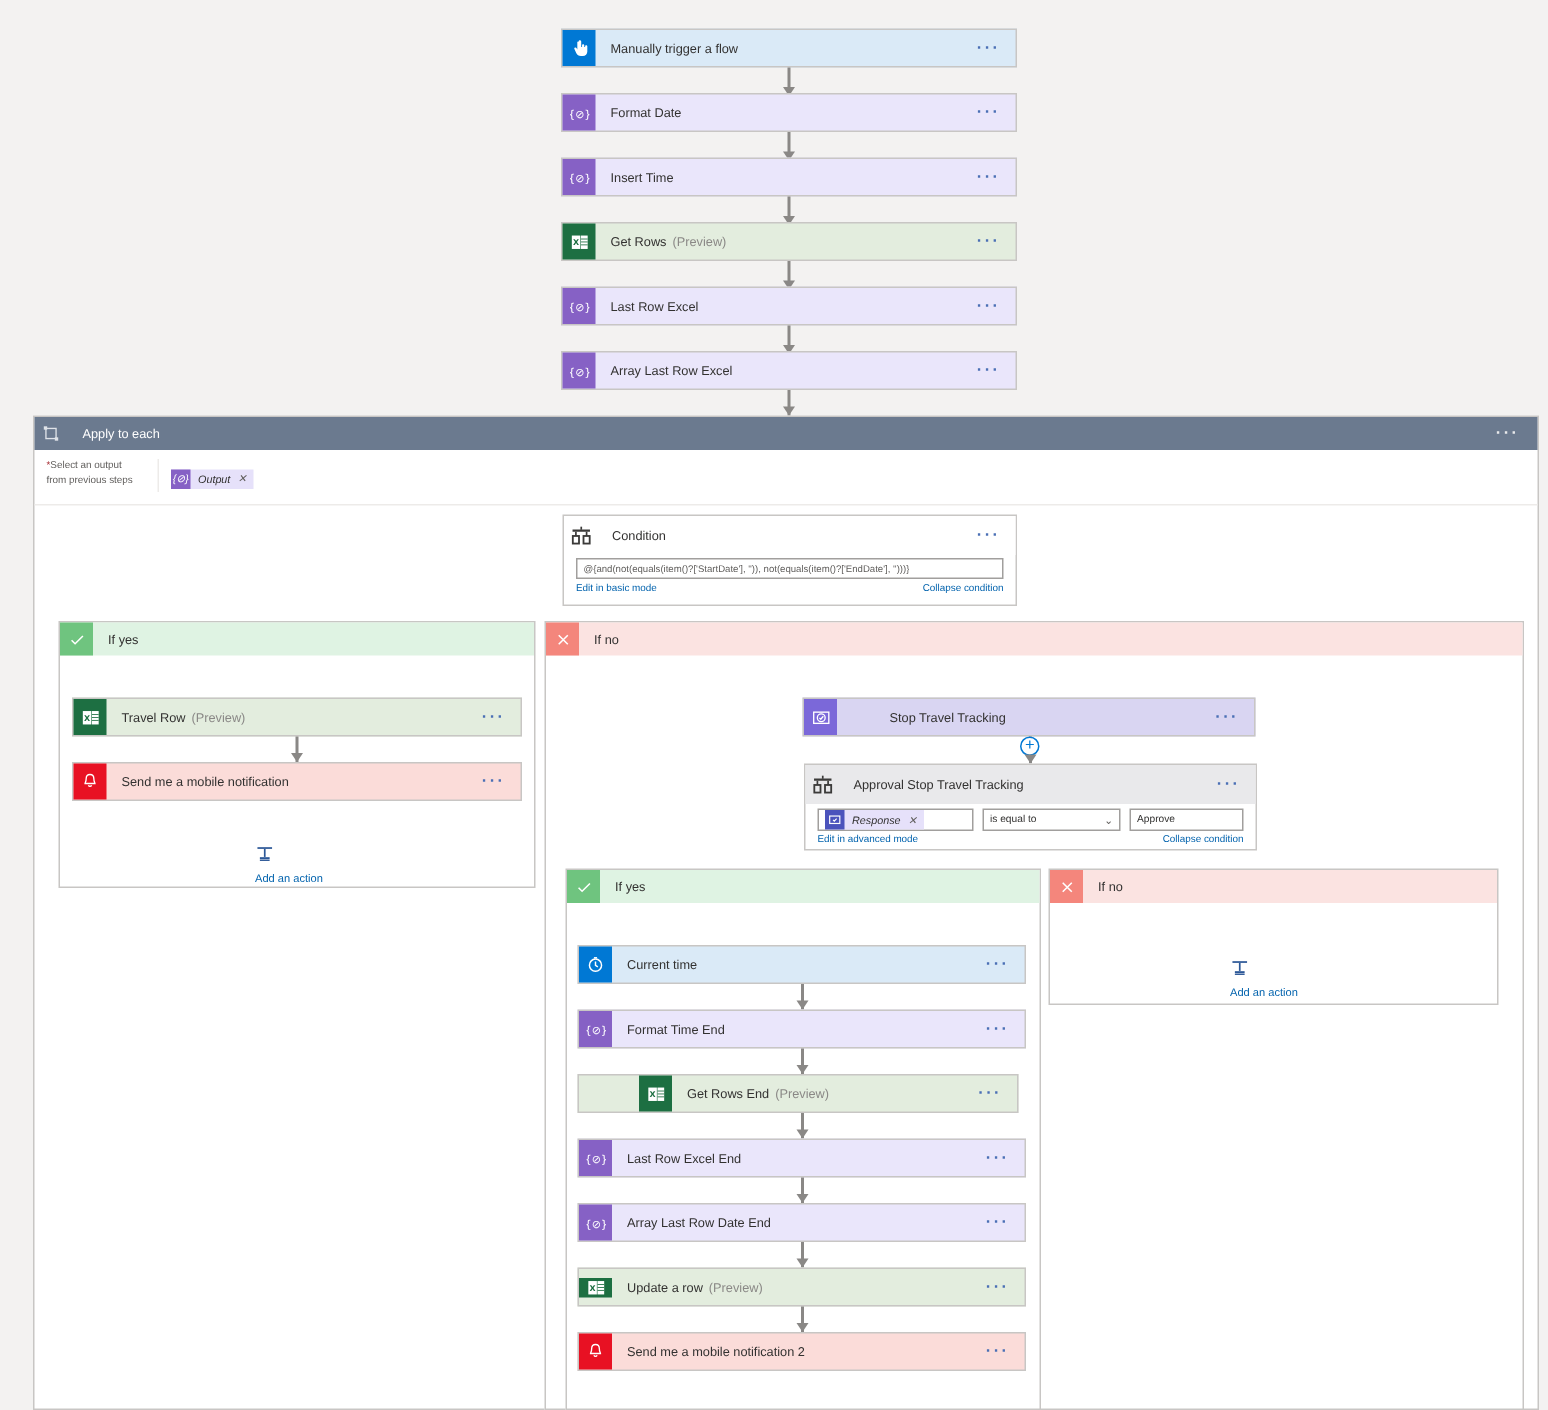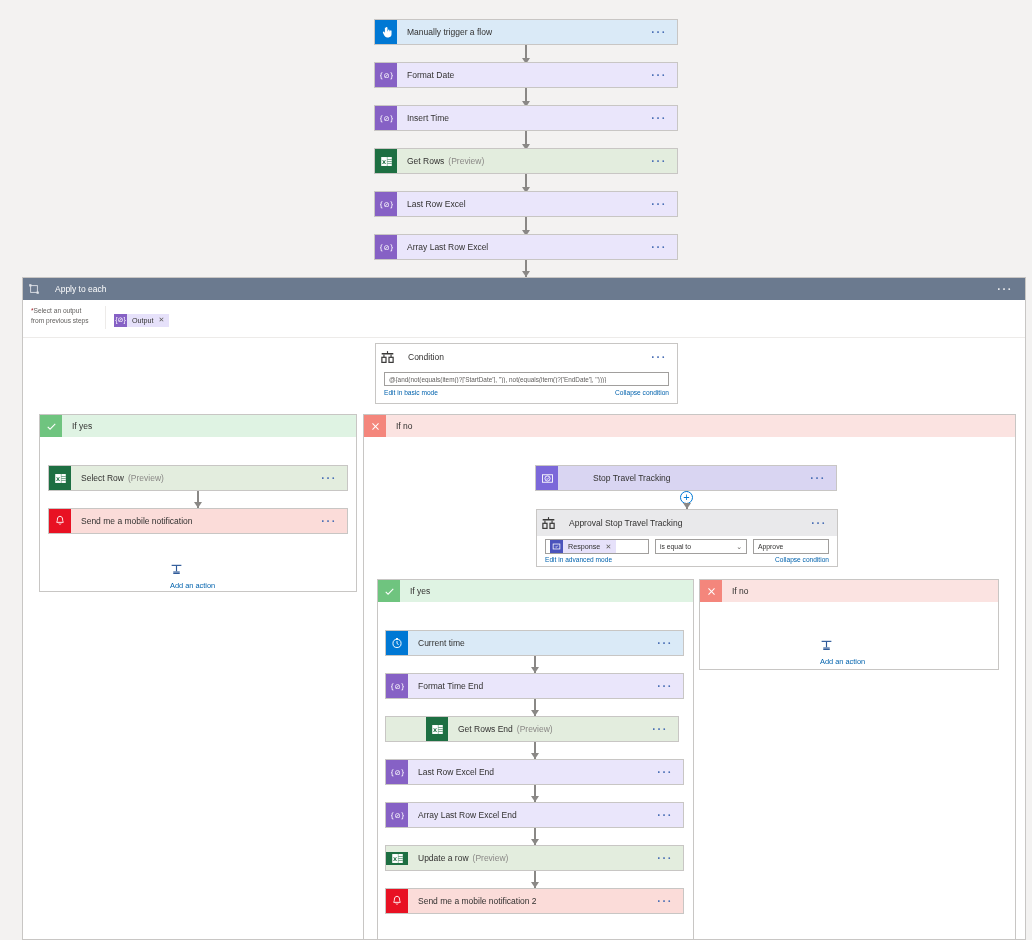--- a/index.html
+++ b/index.html
@@ -106,21 +106,21 @@
   }
   .scope-param .lbl .req { color: #a4262c; }
   .scope-param .fieldwrap {
     flex: 1; border-left: 1px solid #edebe9;
     padding: 2px 0 2px 8px; min-height: 18px;
   }
 
   
   .token {
     display: inline-flex; align-items: center;
-    height: 13px; background: #e6e1fa; padding-right: 5px;
+    height: 13px; background: #e6e1fa; padding-right: 5px; font-style: italic;
   }
   .token .tk-ico {
     width: 13px; height: 13px; background: #8661c5; color: #fff;
     display: flex; align-items: center; justify-content: center;
     font-size: 7px;
   }
   .token .tk-lbl { font-size: 7.2px; color: #323130; padding: 0 5px; }
   .token .tk-x { font-size: 7px; color: #605e5c; cursor: pointer; }
 
   
@@ -370,21 +370,21 @@
       <svg width="13" height="13" viewBox="0 0 16 16">
           <rect x="1.5" y="2.5" width="7" height="11" fill="#fff"></rect>
           <text x="5" y="10.5" font-size="6.5" fill="#1d6f42" text-anchor="middle" font-family="DejaVu Sans" font-weight="bold">X</text>
           <rect x="9" y="2.5" width="5.5" height="11" fill="#fff"></rect>
           <rect x="9" y="5" width="5.5" height="0.7" fill="#1d6f42"></rect>
           <rect x="9" y="7.4" width="5.5" height="0.7" fill="#1d6f42"></rect>
           <rect x="9" y="9.8" width="5.5" height="0.7" fill="#1d6f42"></rect>
         </svg>
     </div>
     <div class="body">
-      <span class="title">Select Row</span>
+      <span class="title">Travel Row</span>
       <span class="sub">(Preview)</span>
     </div>
     <div class="dots">···</div>
   </div>
   <div class="conn" style="left:197px; top:491px; height:17px;"></div>
   <div class="arrow" style="left:193.5px; top:502px;"></div>
 
   <div class="card t-red" style="left:48px; top:508px; width:300px;">
     <div class="tile i-red">
       <svg width="12" height="12" viewBox="0 0 16 16">
@@ -558,21 +558,21 @@
   <div class="conn" style="left:534px; top:785px; height:17px;"></div>
   <div class="arrow" style="left:530.5px; top:796px;"></div>
 
   <div class="card t-purple" style="left:385px; top:802px; width:299px;">
     <div class="tile i-purple">
       <svg width="13" height="13" viewBox="0 0 16 16">
           <text x="8" y="11.5" font-size="9" fill="#fff" text-anchor="middle" font-family="DejaVu Sans">{⊘}</text>
         </svg>
     </div>
     <div class="body">
-      <span class="title">Array Last Row Excel End</span>
+      <span class="title">Array Last Row Date End</span>
     </div>
     <div class="dots">···</div>
   </div>
   <div class="conn" style="left:534px; top:828px; height:17px;"></div>
   <div class="arrow" style="left:530.5px; top:839px;"></div>
 
   <div class="card t-green" style="left:385px; top:845px; width:299px;align-items:center;">
     <div class="tile i-excel">
       <svg width="13" height="13" viewBox="0 0 16 16">
           <rect x="1.5" y="2.5" width="7" height="11" fill="#fff"></rect>

